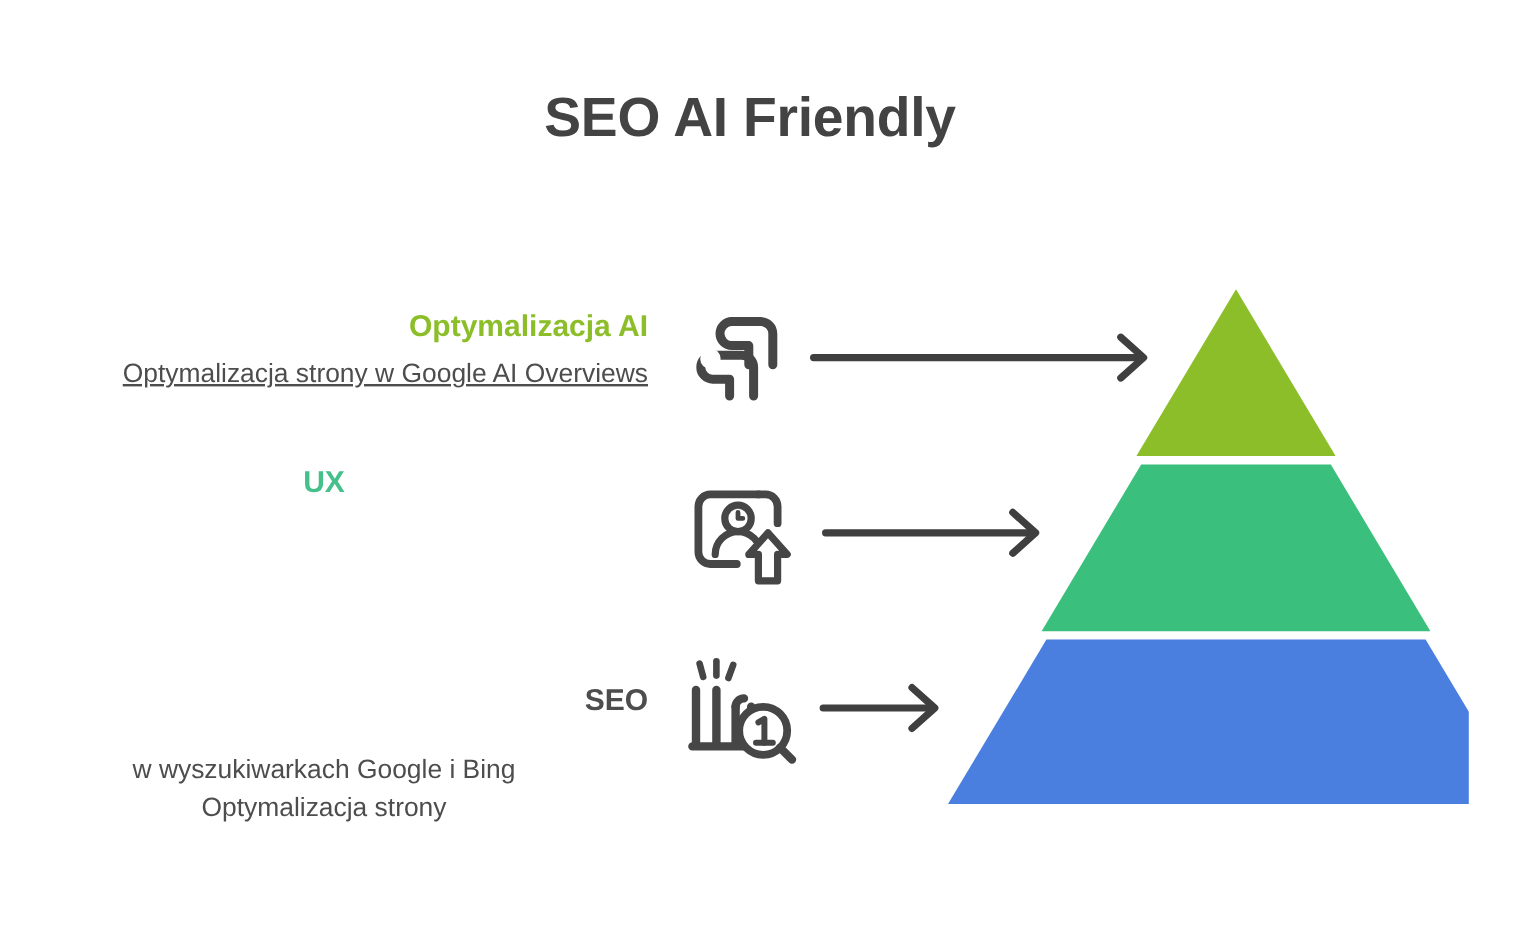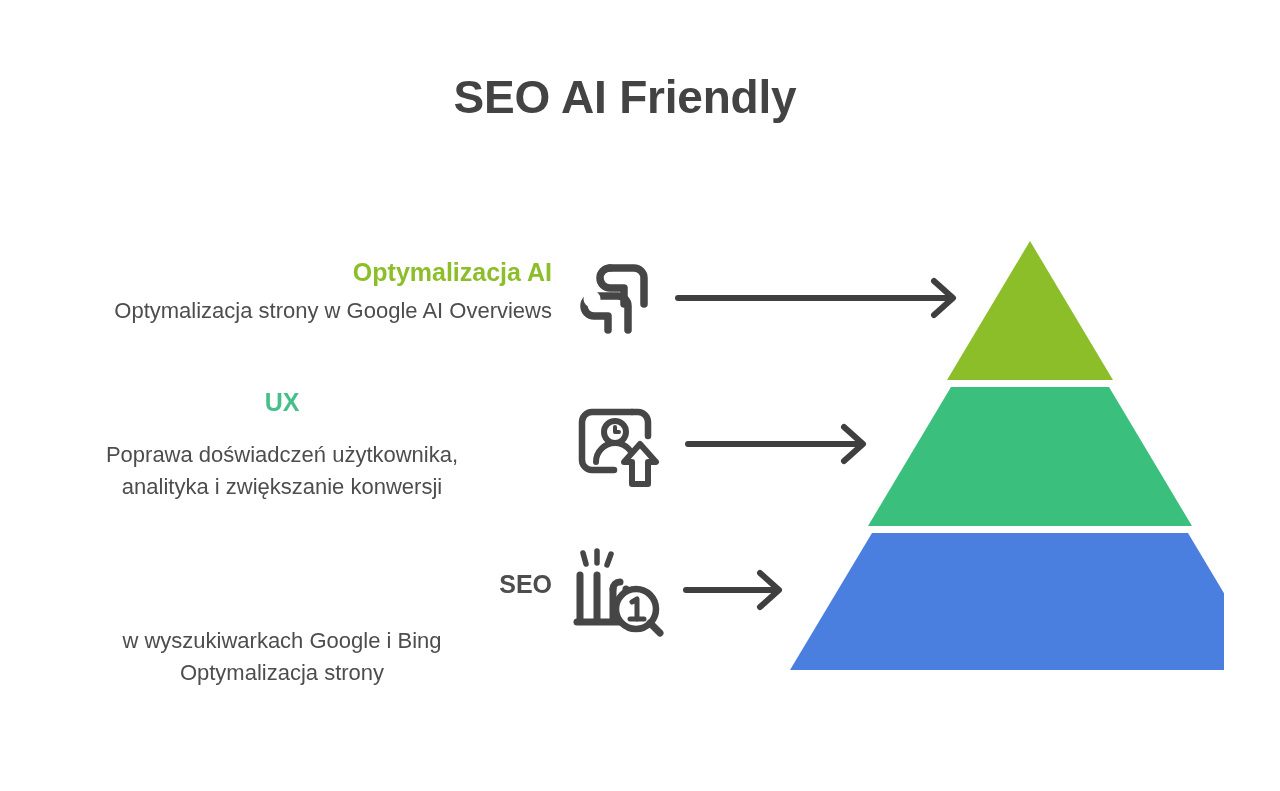--- a/index.html
+++ b/index.html
@@ -34,39 +34,39 @@
   }
 
   
   .row {
     position: absolute;
     left: 0;
     width: 700px;
   }
   .row-text {
     position: absolute;
-    left: 12px;
+    left: 0;
     width: 540px;
     text-align: right;
   }
   .row-label {
     font-size: 25px;
     font-weight: bold;
     line-height: 1.15;
     white-space: nowrap;
   }
   .row-desc {
     font-size: 22px;
     font-weight: normal;
     color: #4d4d4d;
     line-height: 1.45;
     margin-top: 8px;
   }
   .row-desc.center { text-align: center; width: 540px; }
-  .row-desc.right  {  width: 540px; }
+  .row-desc.right  {  width: 540px; text-decoration: underline; }
 
   
   #row-ai      { top: 258px; }
   #row-ai .row-text { top: 0; }
   #row-ux      { top: 388px; }
   #row-ux .row-text { top: 0; }
   #row-seo     { top: 570px; }
   #row-seo .row-text { top: 0; }
 
   
@@ -131,24 +131,20 @@
   <div class="arrow" id="arrow-ai">
     <svg width="286" height="40" viewBox="0 0 286 40" fill="none" xmlns="http://www.w3.org/2000/svg">
       <path d="M2 20 H274" stroke="#3f3f3f" stroke-width="6" stroke-linecap="round"></path>
       <path d="M258 3 L277 20 L258 37" stroke="#3f3f3f" stroke-width="6" stroke-linecap="round" stroke-linejoin="round" fill="none"></path>
     </svg>
   </div>
 
   <div class="row" id="row-ux">
     <div class="row-text">
       <div class="row-label" style="color:#45C08A;text-align:center;">UX</div>
-      <div class="row-desc center" style="margin-top:22px;">
-        <div>Poprawa doświadczeń użytkownika,</div>
-        <div>analityka i zwiększanie konwersji</div>
-      </div>
     </div>
   </div>
 
   <div class="icon-box" id="icon-ux">
     <svg width="90" height="90" viewBox="0 0 90 90" fill="none" xmlns="http://www.w3.org/2000/svg">
 
       <path d="M62 10 H68 a10 10 0 0 1 10 10 V34" stroke="#464646" stroke-width="6.5" stroke-linecap="round" stroke-linejoin="round"></path>
       <path d="M62 10 H22 a10 10 0 0 0 -10 10 V58 a10 10 0 0 0 10 10 H44" stroke="#464646" stroke-width="6.5" stroke-linecap="round" stroke-linejoin="round"></path>
 
       <circle cx="45" cy="30" r="11" stroke="#464646" stroke-width="6"></circle>

